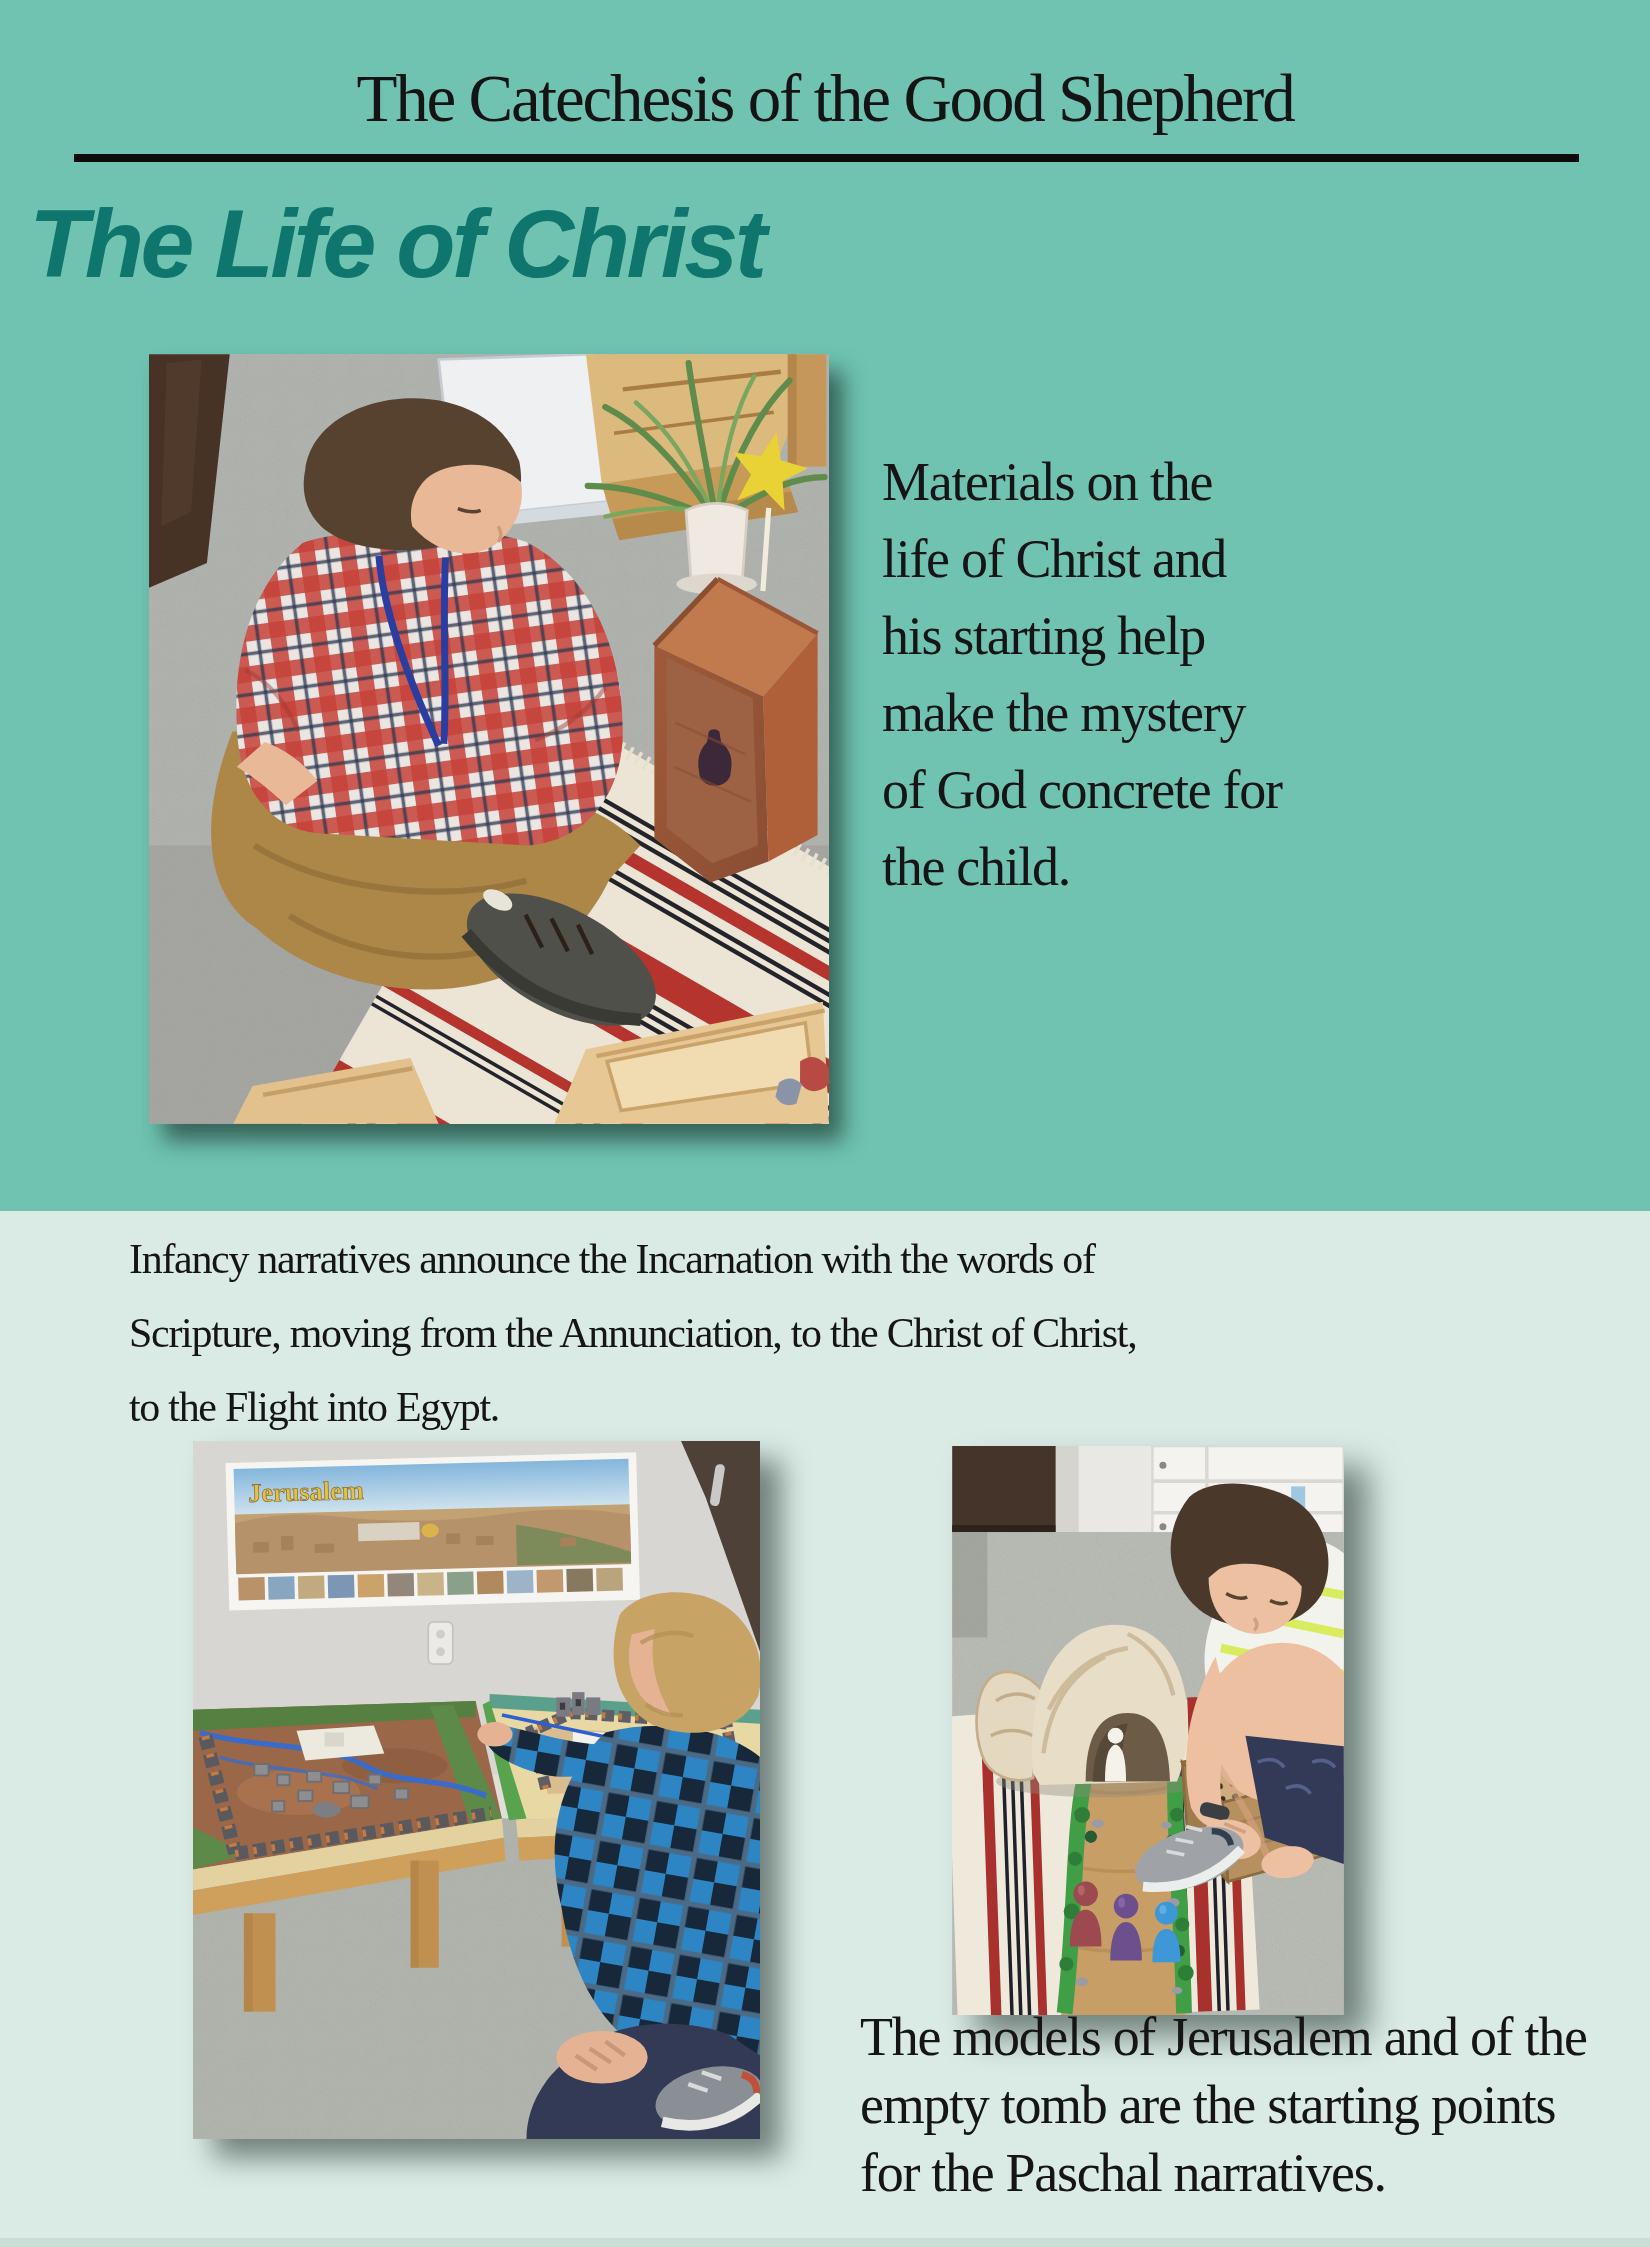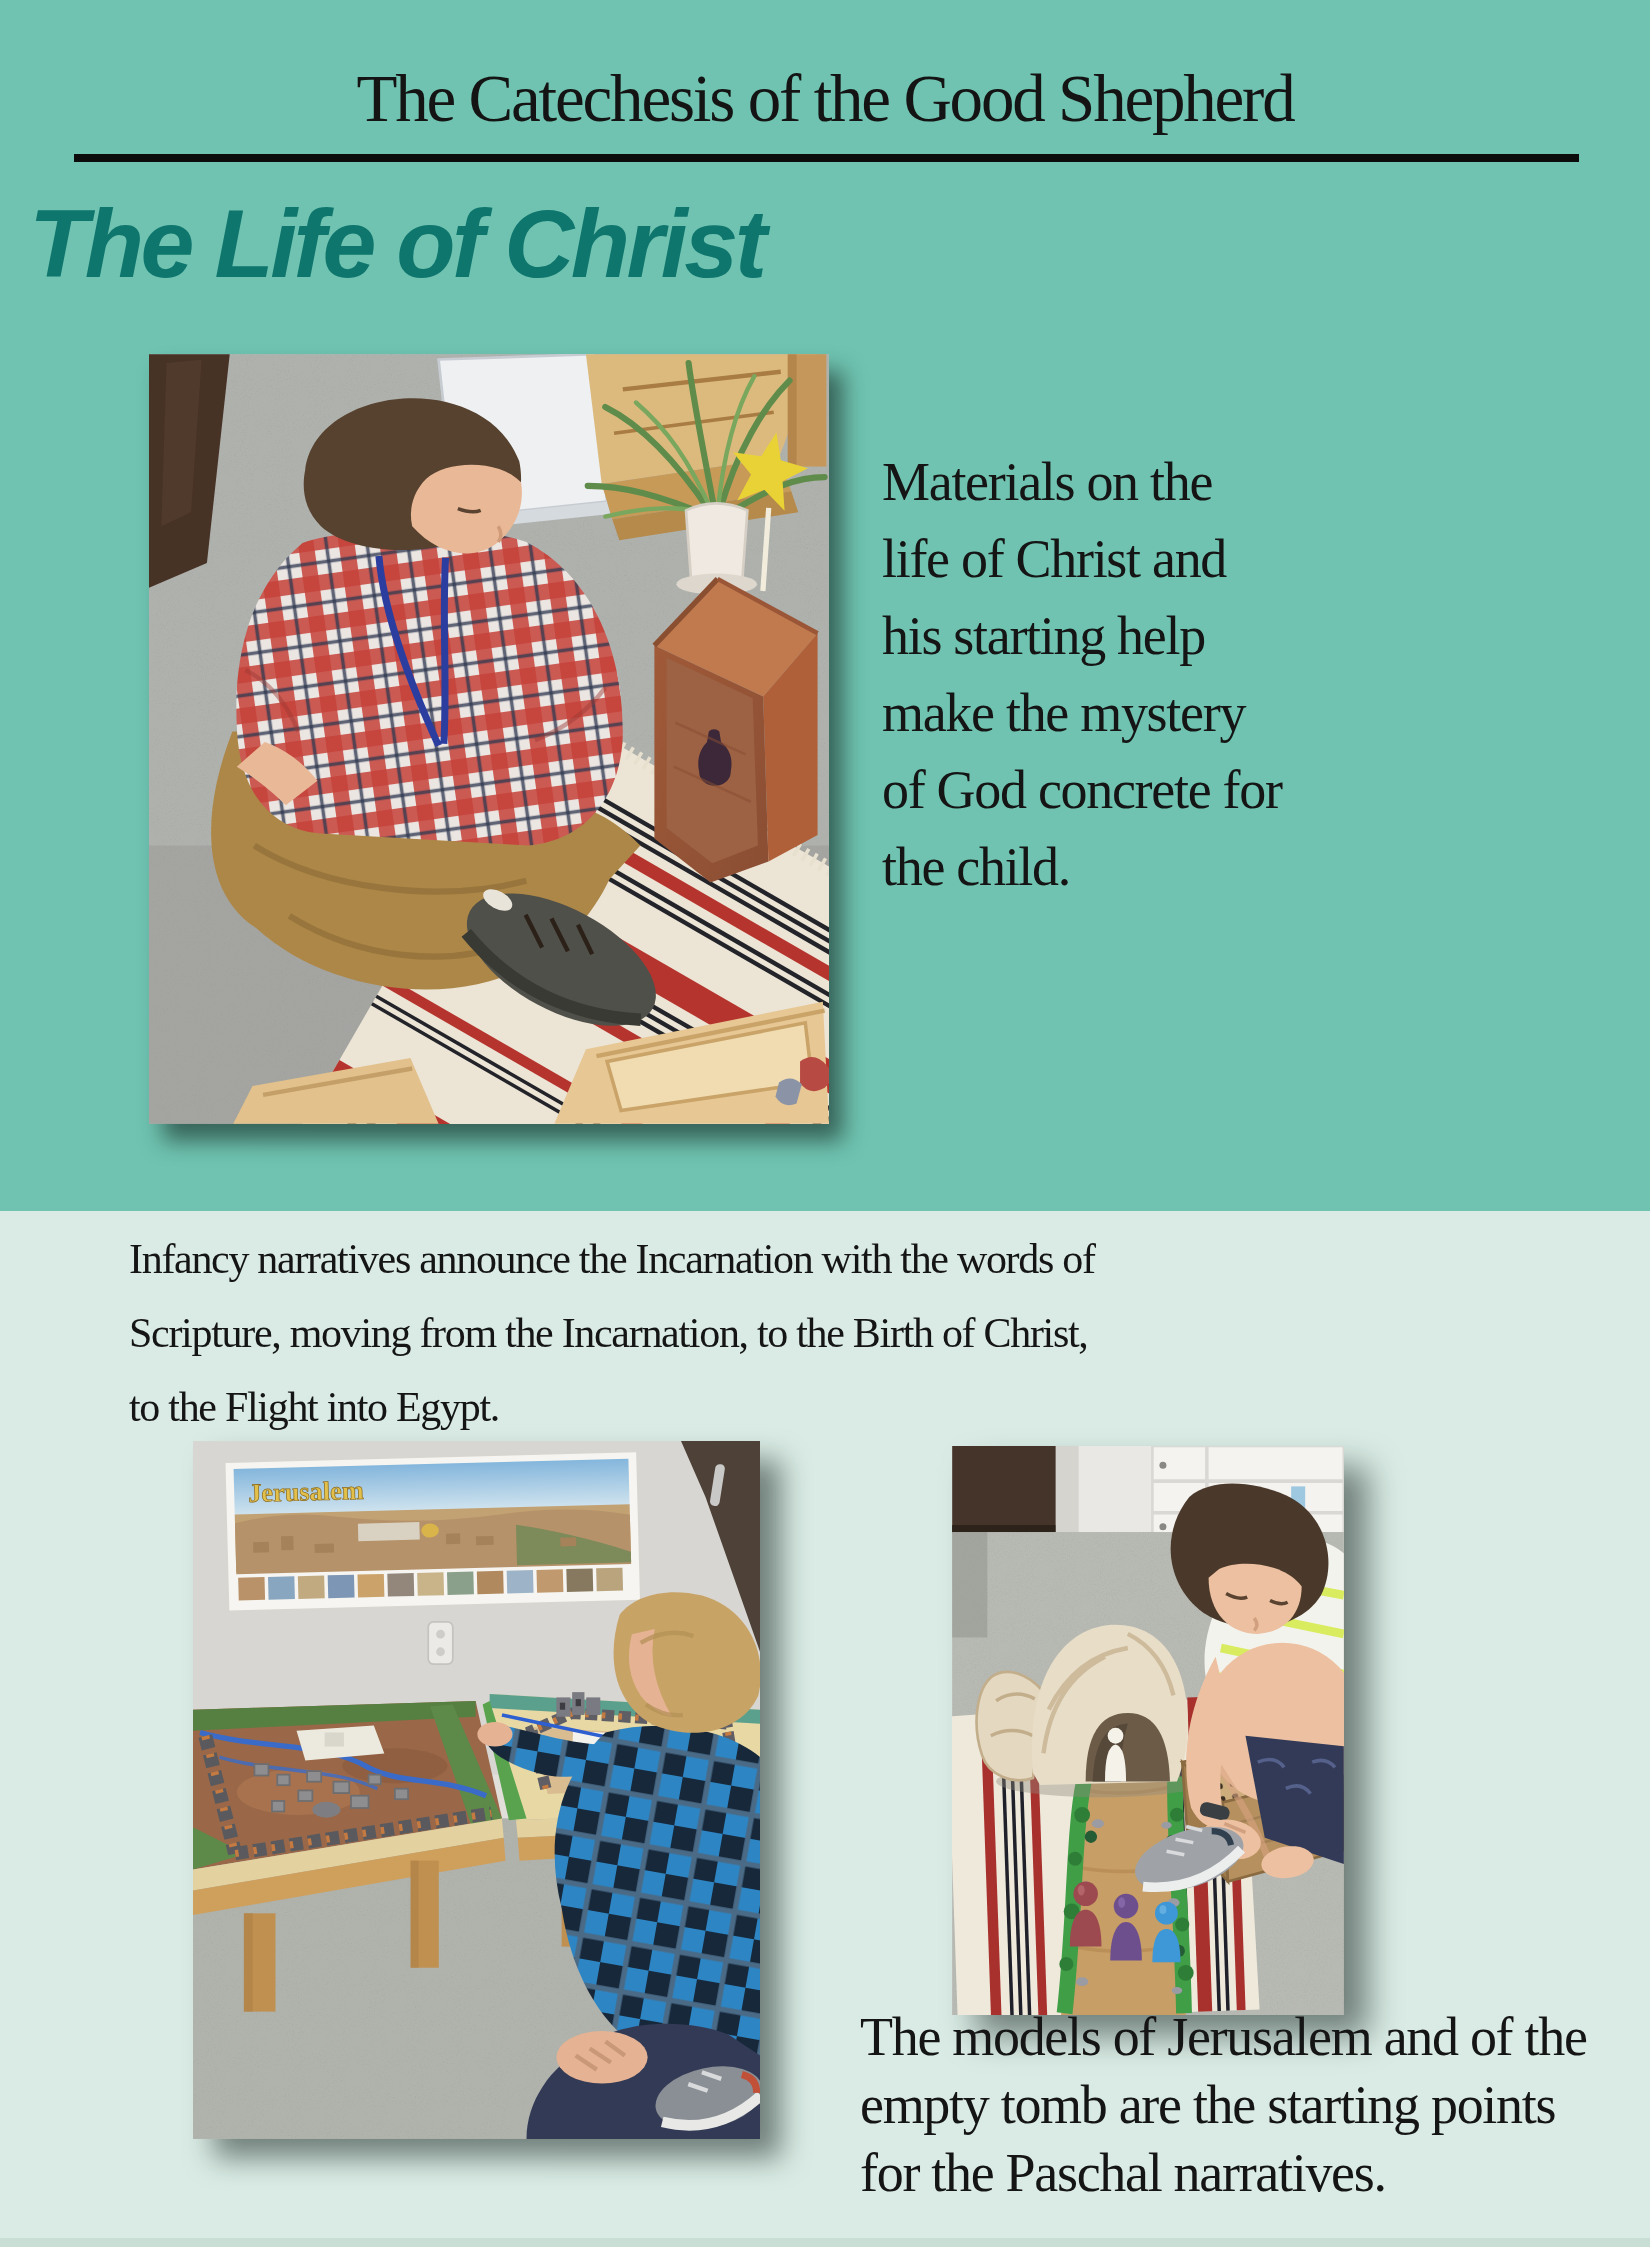--- a/index.html
+++ b/index.html
@@ -189,21 +189,21 @@
     <div class="ln">Materials on the</div>
     <div class="ln">life of Christ and</div>
     <div class="ln">his starting help</div>
     <div class="ln">make the mystery</div>
     <div class="ln">of God concrete for</div>
     <div class="ln">the child.</div>
   </div>
 
   <div class="bodyblock blk-infancy">
     <div class="ln">Infancy narratives announce the Incarnation with the words of</div>
-    <div class="ln">Scripture, moving from the Incarnation, to the Birth of Christ,</div>
+    <div class="ln">Scripture, moving from the Annunciation, to the Christ of Christ,</div>
     <div class="ln">to the Flight into Egypt.</div>
   </div>
 
   <div class="photo ph-jerusalem">
   <svg width="567" height="698" viewBox="0 0 646 795">
     <defs>
       <filter id="noise2" x="0" y="0" width="100%" height="100%">
         <feTurbulence type="fractalNoise" baseFrequency="0.9" numOctaves="2" stitchTiles="stitch" result="n"></feTurbulence>
         <feColorMatrix in="n" type="matrix" values="0 0 0 0 0.55  0 0 0 0 0.56  0 0 0 0 0.53  0.7 0.7 0.7 0 0"></feColorMatrix>
       </filter>

